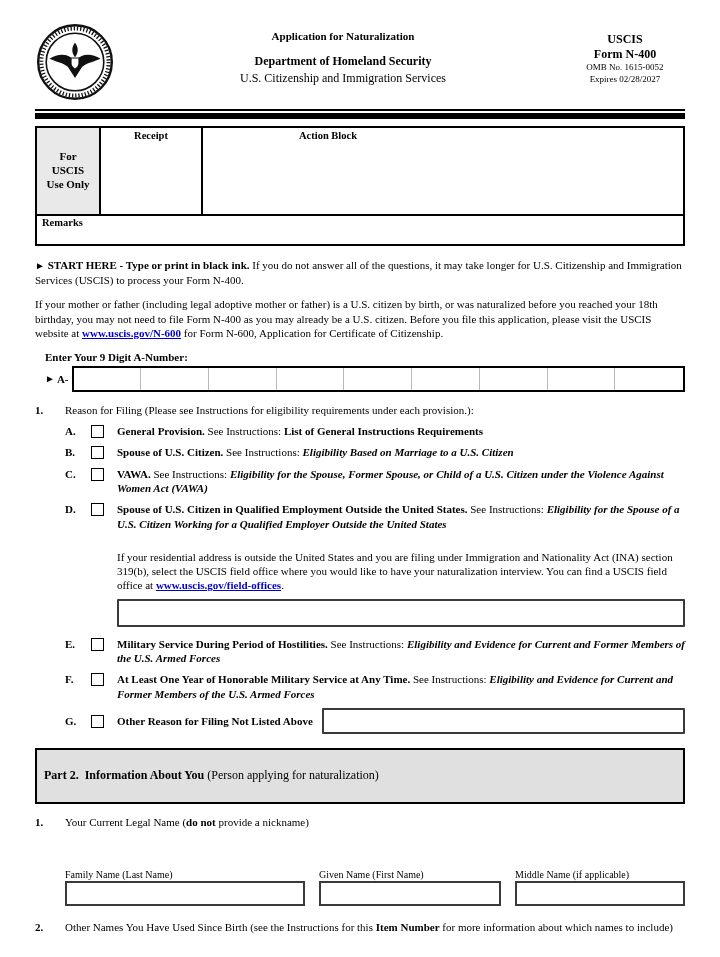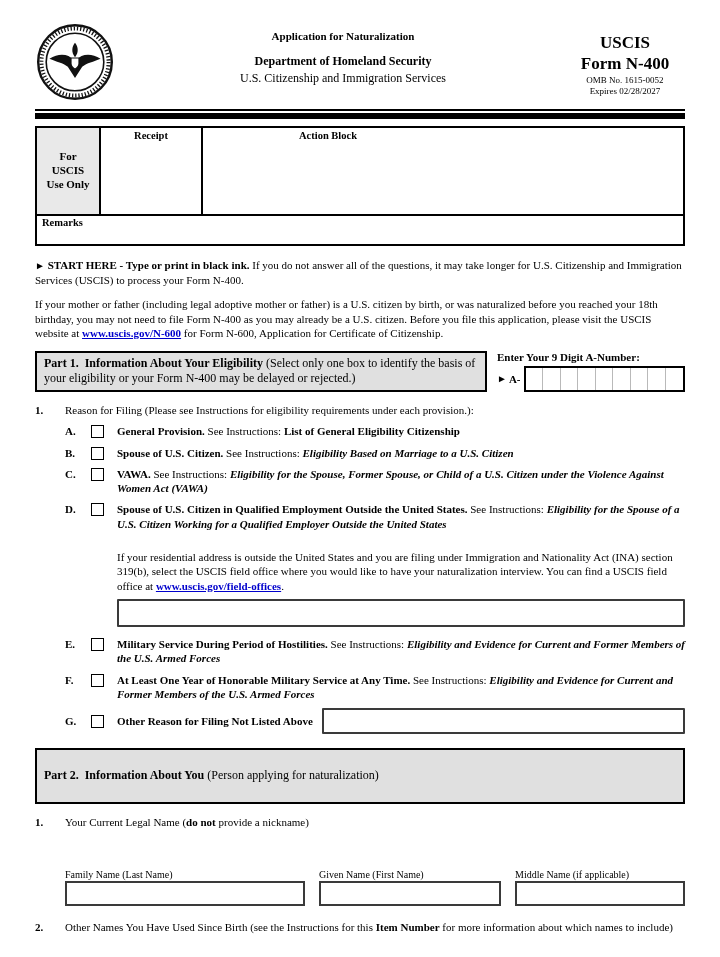--- a/index.html
+++ b/index.html
@@ -9,21 +9,21 @@
           padding:22px 35px 0 35px; }
 
   
   .hdr { display:flex; align-items:flex-start; }
   .hdr-logo { width:86px; flex:none; }
   .hdr-center { flex:1; text-align:center; padding-top:8px; }
   .hdr-right { width:120px; flex:none; text-align:center; padding-top:10px; }
   .title { font-size:11px; font-weight:bold; }
   .dept { font-size:12px; font-weight:bold; margin-top:12px; }
   .agency { font-size:12px; margin-top:2px; }
-  .uscis, .formno { font-size:17px; font-weight:bold; line-height:1.25; }
+  .uscis, .formno { font-size:12px; font-weight:bold; line-height:1.25; }
   .omb, .expires { font-size:9px; line-height:1.3; }
   .bar-thin { height:2px; background:#000; margin-top:3px; }
   .bar-thick { height:6px; background:#000; margin-top:2px; }
 
   
   .uo { border:2px solid #000; margin-top:7px; }
   .uo-top { display:grid; grid-template-columns:64px 102px 250px 1fr; height:86px; }
   .uo-side { background:#e9e9e9; border-right:2px solid #000; display:flex; align-items:center;
              justify-content:center; text-align:center; font-weight:bold; font-size:11px;
              line-height:1.25; padding:0 6px; }
@@ -139,23 +139,20 @@
 
   <div class="para" style="margin-top:12px;">
     <span class="arrow">►</span>
     <b>START HERE - Type or print in black ink.</b><span>  If you do not answer all of the questions, it may take longer for U.S. Citizenship and Immigration Services (USCIS) to process your Form N-400.</span>
   </div>
   <div class="para">
     <span>If your mother or father (including legal adoptive mother or father) is a U.S. citizen by birth, or was naturalized before you reached your 18th birthday, you may not need to file Form N-400 as you may already be a U.S. citizen.  Before you file this application, please visit the USCIS website at </span><a href="#" class="lnk">www.uscis.gov/N-600</a><span> for Form N-600, Application for Certificate of Citizenship.</span>
   </div>
 
   <div class="p1row">
-    <div class="p1box">
-      <b>Part 1.&nbsp; Information About Your Eligibility</b><span> (Select only one box to identify the basis of your eligibility or your Form N-400 may be delayed or rejected.)</span>
-    </div>
     <div class="p1right">
       <div class="anlabel">Enter Your 9 Digit A-Number:</div>
       <div class="anrow">
         <span class="anarrow">►</span>
         <span class="anprefix">A-</span>
         <div class="anbox">
           <span></span>
             <span></span>
             <span></span>
             <span></span>
@@ -170,21 +167,21 @@
   </div>
 
   <div class="item">
     <span class="num">1.</span>
     <span class="itxt">Reason for Filing (Please see Instructions for eligibility requirements under each provision.):</span>
   </div>
 
   <div class="opt">
     <span class="letter">A.</span>
     <span class="cb"></span>
-    <div class="txt"><b>General Provision.</b><span> See Instructions: </span><span class="bname">List of General Eligibility Citizenship</span></div>
+    <div class="txt"><b>General Provision.</b><span> See Instructions: </span><span class="bname">List of General Instructions Requirements</span></div>
   </div>
 
   <div class="opt">
     <span class="letter">B.</span>
     <span class="cb"></span>
     <div class="txt"><b>Spouse of U.S. Citizen.</b><span> See Instructions: </span><span class="bi">Eligibility Based on Marriage to a U.S. Citizen</span></div>
   </div>
 
   <div class="opt">
     <span class="letter">C.</span>

